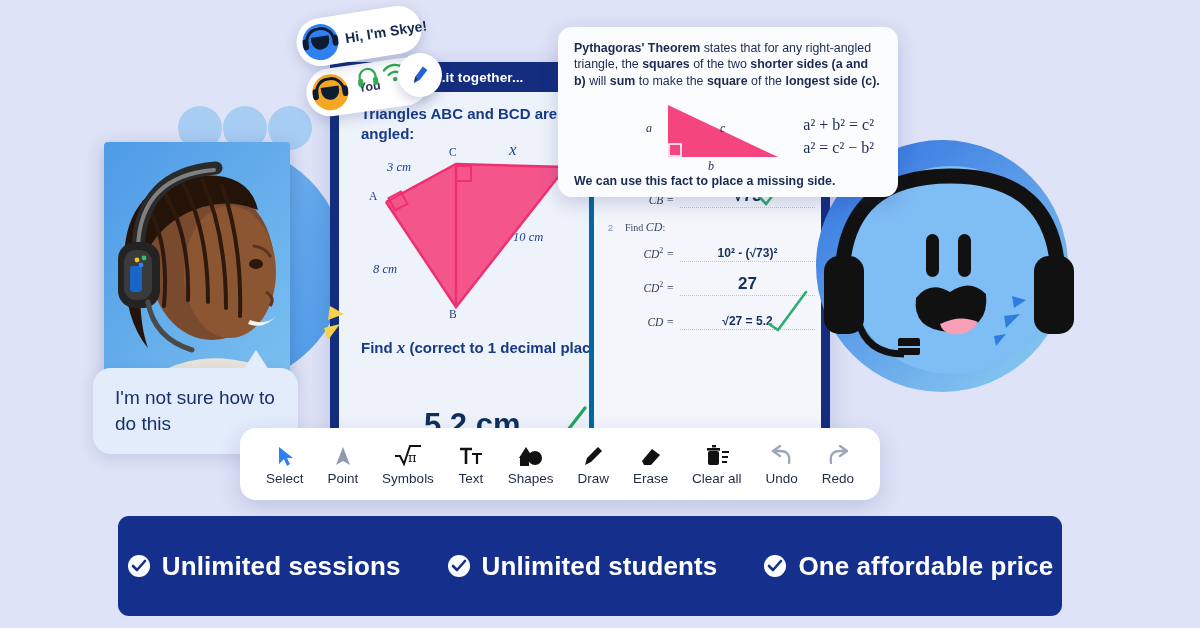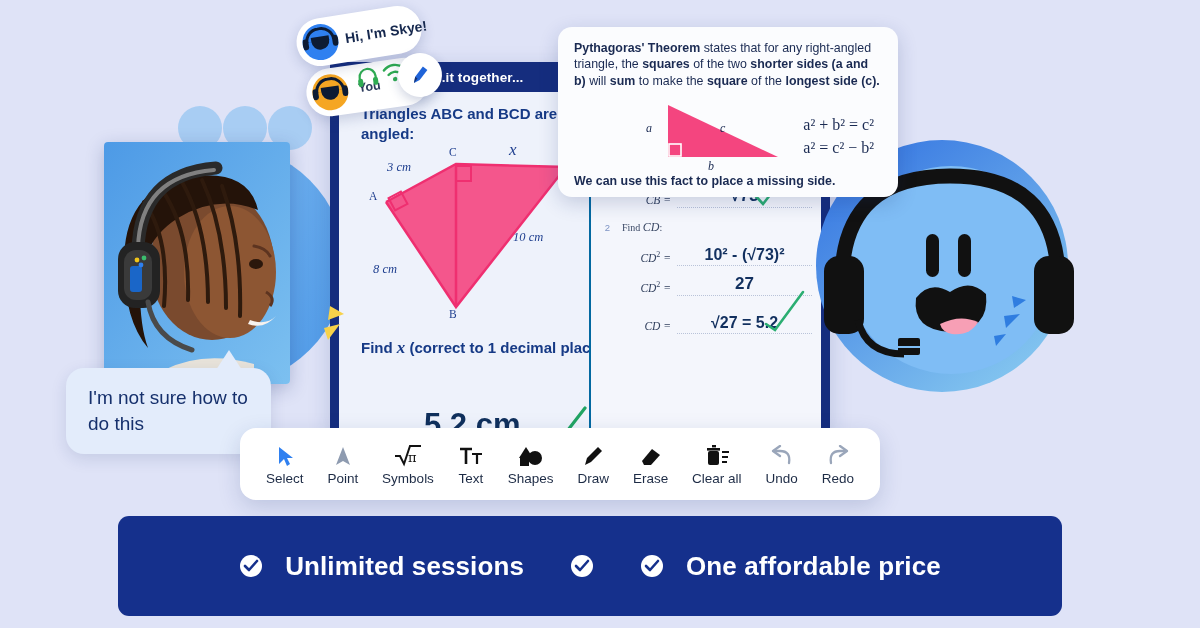--- a/index.html
+++ b/index.html
@@ -64,21 +64,21 @@
   }
   .dx {
     position: absolute; color: #1f3f8f;
     font-family: "Liberation Serif", serif; font-style: italic; font-size: 17px;
   }
 
   
   .workings {
     position: absolute; left: 250px; top: 0; right: 0; bottom: 0;
     background: #f4f6fc;
-    border-left: 2px solid #0369a1;
+    border-left: 5px solid #0369a1;
   }
   .step-row { position: absolute; display: flex; align-items: center; gap: 8px; }
   .step-num {
     width: 13px; text-align: center;
     color: #7d93c4; font-size: 9.5px;
   }
   .step-label {
     color: #3c4a66; font-size: 10px;
     font-family: "Liberation Serif", serif;
   }
@@ -91,21 +91,21 @@
     padding-right: 6px; padding-bottom: 2px;
   }
   .eq-lhs sup { font-style: normal; font-size: 8px; }
   .eq-rhs {
     width: 135px;
     border-bottom: 1px dotted #b9c3d9;
     text-align: center;
     color: #12305f; font-size: 17px; font-weight: bold;
     padding-bottom: 1px;
   }
-  .eq-rhs.small { font-size: 16px; }
+  .eq-rhs.small { font-size: 12px; }
 
   
   .chip {
     position: absolute;
     background: #ffffff;
     border-radius: 40px;
     box-shadow: 0 4px 14px rgba(25,45,110,.20);
     display: flex; align-items: center;
   }
   .chip-skye {
@@ -203,20 +203,21 @@
   .bubble {
     position: absolute;
     background: #e3ecfb;
     border-radius: 18px;
     color: #16306c;
     font-size: 19px;
     line-height: 1.38;
     padding: 17px 22px;
     box-shadow: 0 5px 16px rgba(25,45,110,.13);
     z-index: 26;
+    margin-left: 27px;
   }
   .bubble-left { left: 66px; top: 368px; width: 205px; }
   .bubble-right { left: 898px; top: 376px; width: 232px; }
   .bubble-tail {
     position: absolute; width: 0; height: 0;
     border-left: 13px solid transparent;
     border-right: 13px solid transparent;
     border-bottom: 20px solid #e3ecfb;
   }
 
@@ -247,21 +248,21 @@
   .banner {
     position: absolute;
     left: 118px; top: 516px;
     width: 944px; height: 100px;
     background: #15308c;
     border-radius: 11px;
     display: flex; align-items: center; justify-content: center;
     gap: 46px;
     z-index: 45;
   }
-  .banner-item { display: flex; align-items: center; gap: 22px; }
+  .banner-item { display: flex; align-items: center; gap: 11px; }
   .banner-txt { color: #ffffff; font-size: 26px; font-weight: bold; letter-spacing: .1px; }
 </style>
 </head>
 <body>
 
 <div class="stage">
 
   <svg width="1200" height="628" style="position:absolute;left:0;top:0;">
     <defs>
       <linearGradient id="blobgrad" x1="0" y1="0" x2="1" y2="1">
@@ -607,20 +608,21 @@
         <circle cx="12" cy="12" r="11" fill="#ffffff"></circle>
         <polyline points="6,12 10,16 18,7" fill="none" stroke="#15308c" stroke-width="2.6" stroke-linecap="round" stroke-linejoin="round"></polyline>
       </svg>
       <span class="banner-txt">Unlimited sessions</span>
     </div>
     <div class="banner-item">
       <svg width="24" height="24">
         <circle cx="12" cy="12" r="11" fill="#ffffff"></circle>
         <polyline points="6,12 10,16 18,7" fill="none" stroke="#15308c" stroke-width="2.6" stroke-linecap="round" stroke-linejoin="round"></polyline>
       </svg>
+      <span class="banner-txt">Unlimited students</span>
     </div>
     <div class="banner-item">
       <svg width="24" height="24">
         <circle cx="12" cy="12" r="11" fill="#ffffff"></circle>
         <polyline points="6,12 10,16 18,7" fill="none" stroke="#15308c" stroke-width="2.6" stroke-linecap="round" stroke-linejoin="round"></polyline>
       </svg>
       <span class="banner-txt">One affordable price</span>
     </div>
   </div>
 

